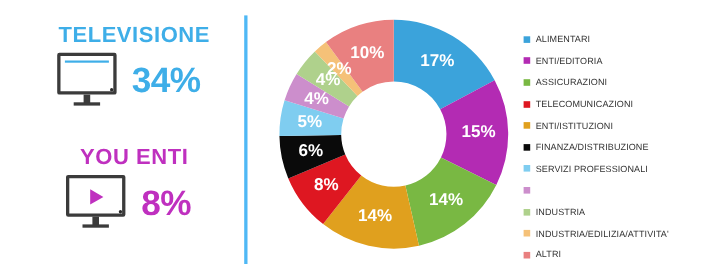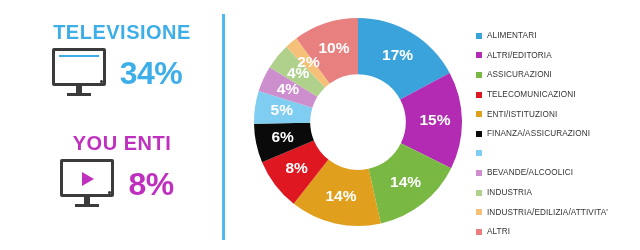--- a/index.html
+++ b/index.html
@@ -271,44 +271,44 @@
     </div>
   </div>
 
   <div class="legend" id="legend">
       <div class="legend-item">
         <span class="legend-swatch" style="background: rgb(59, 163, 219);"></span>
         <span class="legend-label">ALIMENTARI</span>
       </div>
       <div class="legend-item">
         <span class="legend-swatch" style="background: rgb(179, 43, 179);"></span>
-        <span class="legend-label">ALTRI/EDITORIA</span>
+        <span class="legend-label">ENTI/EDITORIA</span>
       </div>
       <div class="legend-item">
         <span class="legend-swatch" style="background: rgb(121, 184, 67);"></span>
         <span class="legend-label">ASSICURAZIONI</span>
       </div>
       <div class="legend-item">
         <span class="legend-swatch" style="background: rgb(222, 23, 33);"></span>
         <span class="legend-label">TELECOMUNICAZIONI</span>
       </div>
       <div class="legend-item">
         <span class="legend-swatch" style="background: rgb(224, 160, 30);"></span>
         <span class="legend-label">ENTI/ISTITUZIONI</span>
       </div>
       <div class="legend-item">
         <span class="legend-swatch" style="background: rgb(10, 10, 10);"></span>
-        <span class="legend-label">FINANZA/ASSICURAZIONI</span>
+        <span class="legend-label">FINANZA/DISTRIBUZIONE</span>
       </div>
       <div class="legend-item">
         <span class="legend-swatch" style="background: rgb(127, 205, 240);"></span>
+        <span class="legend-label">SERVIZI PROFESSIONALI</span>
       </div>
       <div class="legend-item">
         <span class="legend-swatch" style="background: rgb(204, 142, 204);"></span>
-        <span class="legend-label">BEVANDE/ALCOOLICI</span>
       </div>
       <div class="legend-item">
         <span class="legend-swatch" style="background: rgb(175, 209, 140);"></span>
         <span class="legend-label">INDUSTRIA</span>
       </div>
       <div class="legend-item">
         <span class="legend-swatch" style="background: rgb(245, 193, 120);"></span>
         <span class="legend-label">INDUSTRIA/EDILIZIA/ATTIVITA'</span>
       </div>
       <div class="legend-item">

